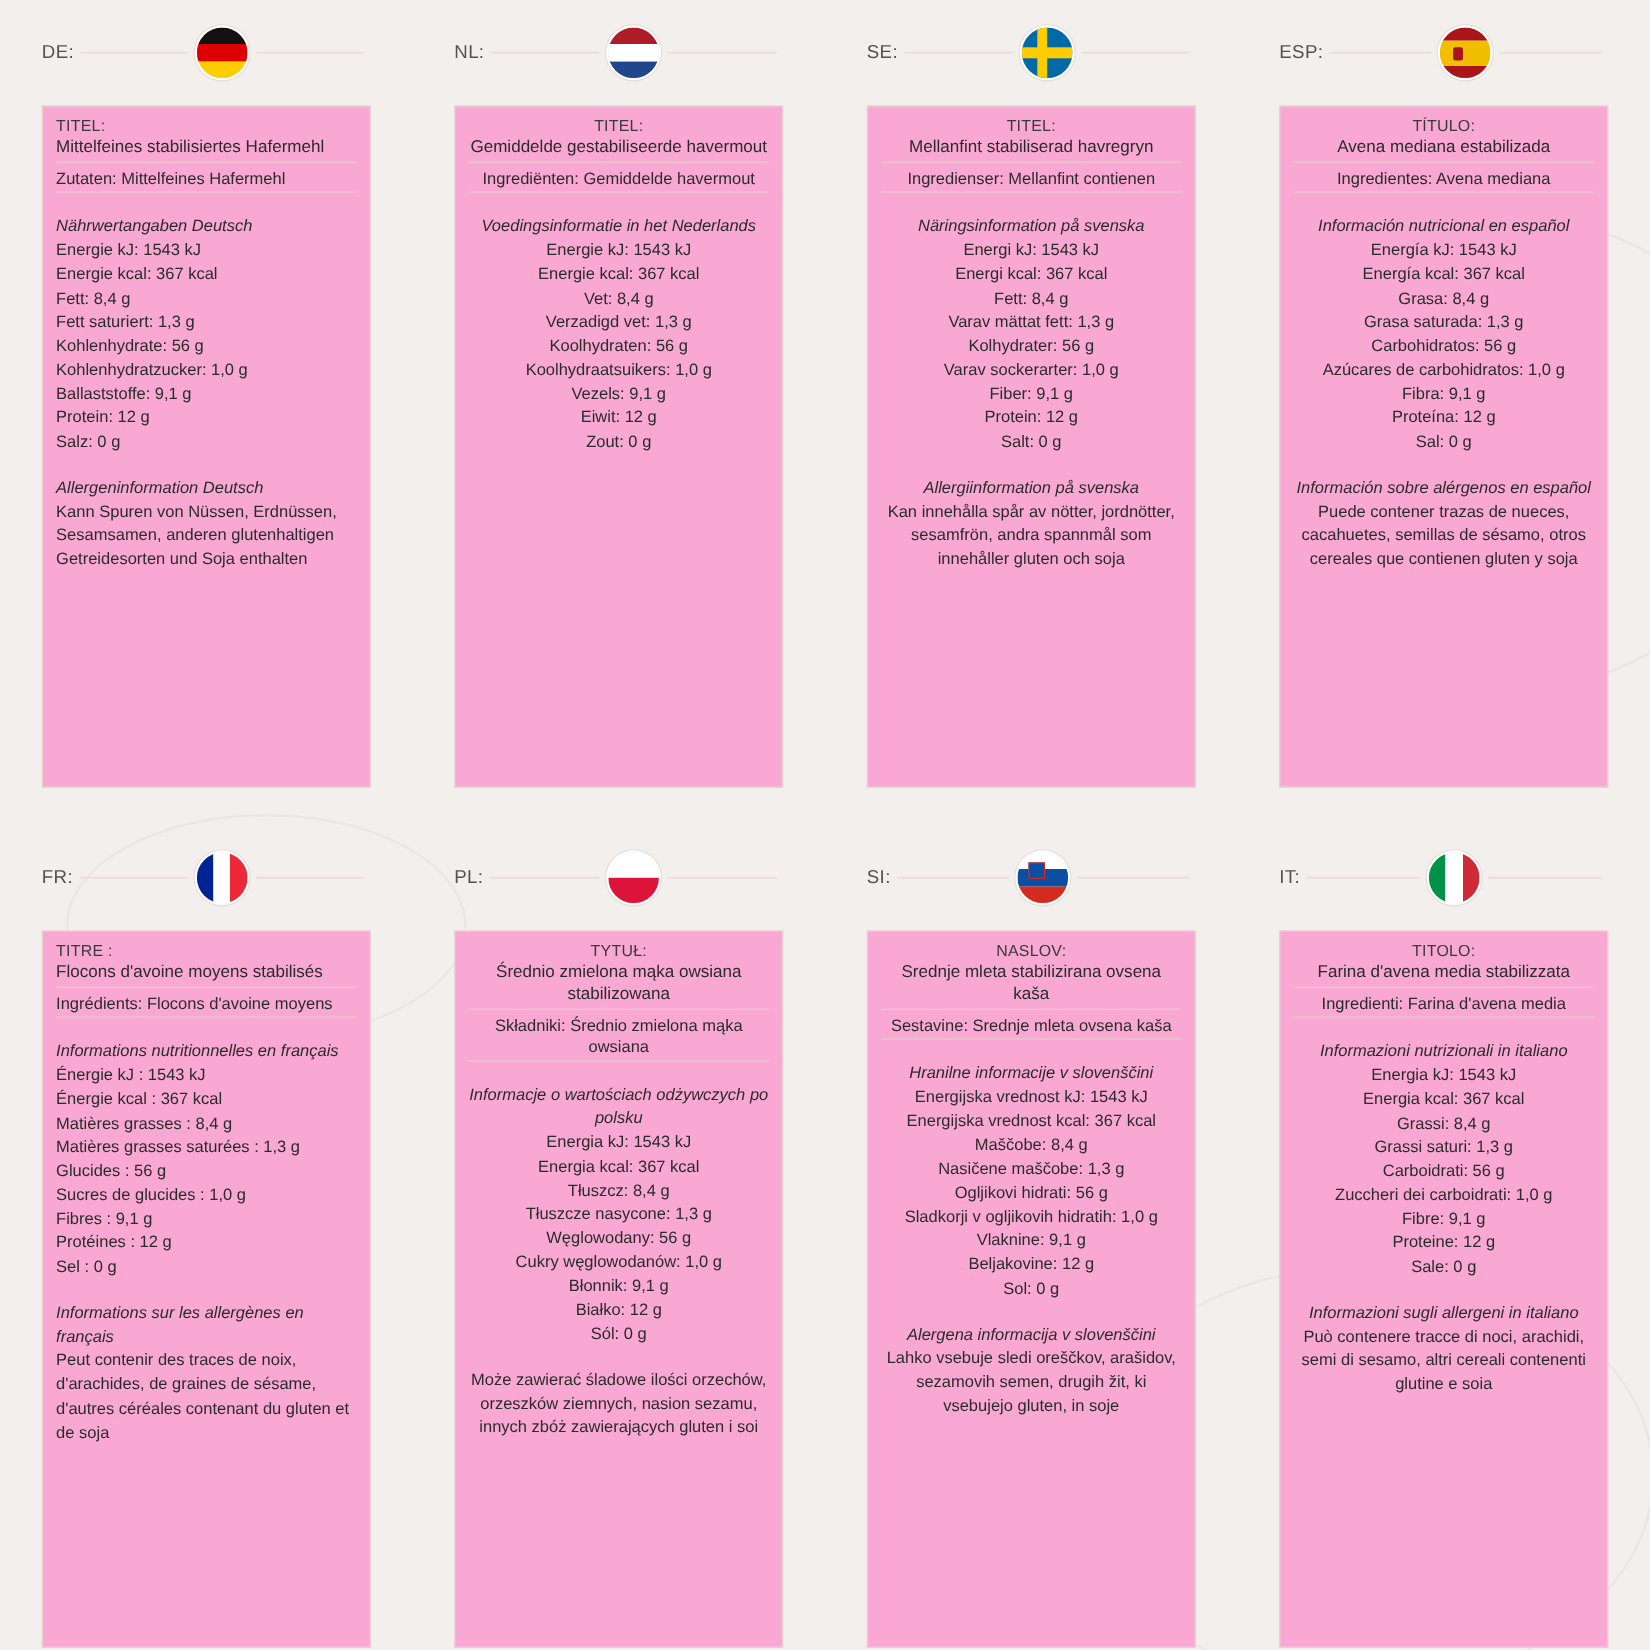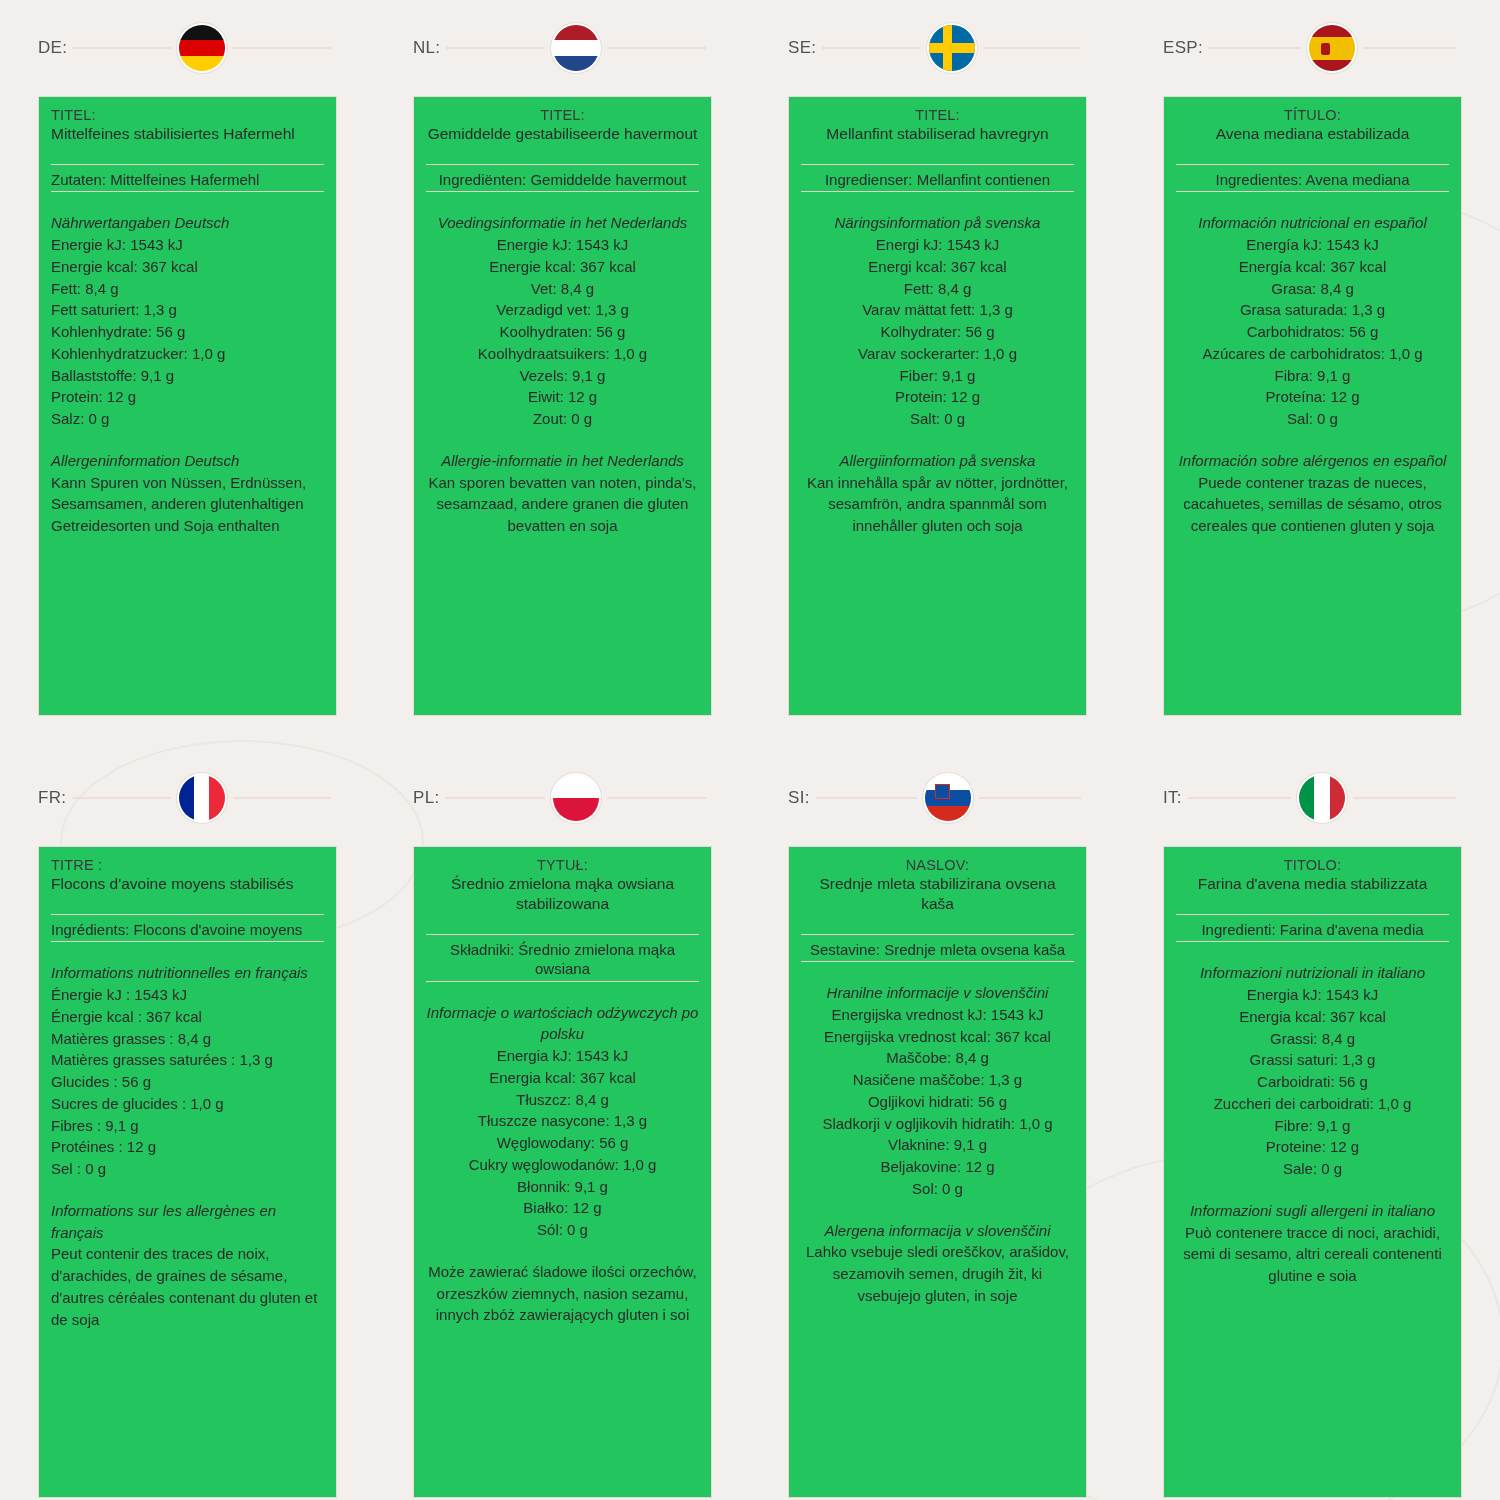--- a/index.html
+++ b/index.html
@@ -73,37 +73,37 @@
     flex: 0 0 46px;
     box-shadow: 0 0 0 2px #ffffff, 0 0 0 3px #e2ded9;
     margin: 0 2px;
   }
   .flag .stripe { position: absolute; left: 0; right: 0; }
   .flag .vstripe { position: absolute; top: 0; bottom: 0; }
 
   .panel {
     position: relative;
     box-sizing: border-box;
-    background: #22c55e;
+    background: #f9a8d4;
     border: 1px solid #e6d8d4;
     min-height: 620px;
     padding: 10px 12px 16px 12px;
   }
   .panel.tall { min-height: 652px; }
 
   .title-label {
     font-size: 14.5px;
     color: #3a3a3a;
     letter-spacing: .2px;
     margin-bottom: 1px;
   }
   .title-value {
     font-size: 15.5px;
     color: #2b2b2b;
-    padding-bottom: 20px;
+    padding-bottom: 3px;
     border-bottom: 1px solid #e3cfc9;
     margin-bottom: 5px;
     line-height: 1.28;
   }
   .ingredients {
     font-size: 15px;
     color: #2b2b2b;
     line-height: 1.3;
     padding-bottom: 2px;
     border-bottom: 1px solid #e3cfc9;
@@ -160,21 +160,20 @@
           <div class="stripe" style="top:33.4%;height:33.3%;background:#fff"></div>
           <div class="stripe" style="top:66.7%;height:33.3%;background:#21468b"></div>
         </span>
         <span class="rule"></span>
       </div>
       <div class="panel">
         <div class="title-label al-center">TITEL:</div>
         <div class="title-value al-center">Gemiddelde gestabiliseerde havermout</div>
         <div class="ingredients al-center">Ingrediënten: Gemiddelde havermout</div>
         <div class="block al-center"><span class="heading">Voedingsinformatie in het Nederlands</span><span class="nutri-line">Energie kJ: 1543 kJ</span><span class="nutri-line">Energie kcal: 367 kcal</span><span class="nutri-line">Vet: 8,4 g</span><span class="nutri-line">Verzadigd vet: 1,3 g</span><span class="nutri-line">Koolhydraten: 56 g</span><span class="nutri-line">Koolhydraatsuikers: 1,0 g</span><span class="nutri-line">Vezels: 9,1 g</span><span class="nutri-line">Eiwit: 12 g</span><span class="nutri-line">Zout: 0 g</span></div>
-        <div class="block al-center"><span class="heading">Allergie-informatie in het Nederlands</span><span class="nutri-line">Kan sporen bevatten van noten, pinda's, sesamzaad, andere granen die gluten bevatten en soja</span></div>
       </div>
     </div>
     <div class="cell">
       <div class="lang-head">
         <span class="lang-code">SE:</span>
         <span class="rule"></span>
         <span class="flag">
           <div style="position:absolute;inset:0;background:#006aa7"></div>
           <div class="stripe" style="top:40%;height:20%;background:#fecc00"></div>
           <div class="vstripe" style="left:32%;width:18%;background:#fecc00"></div>

